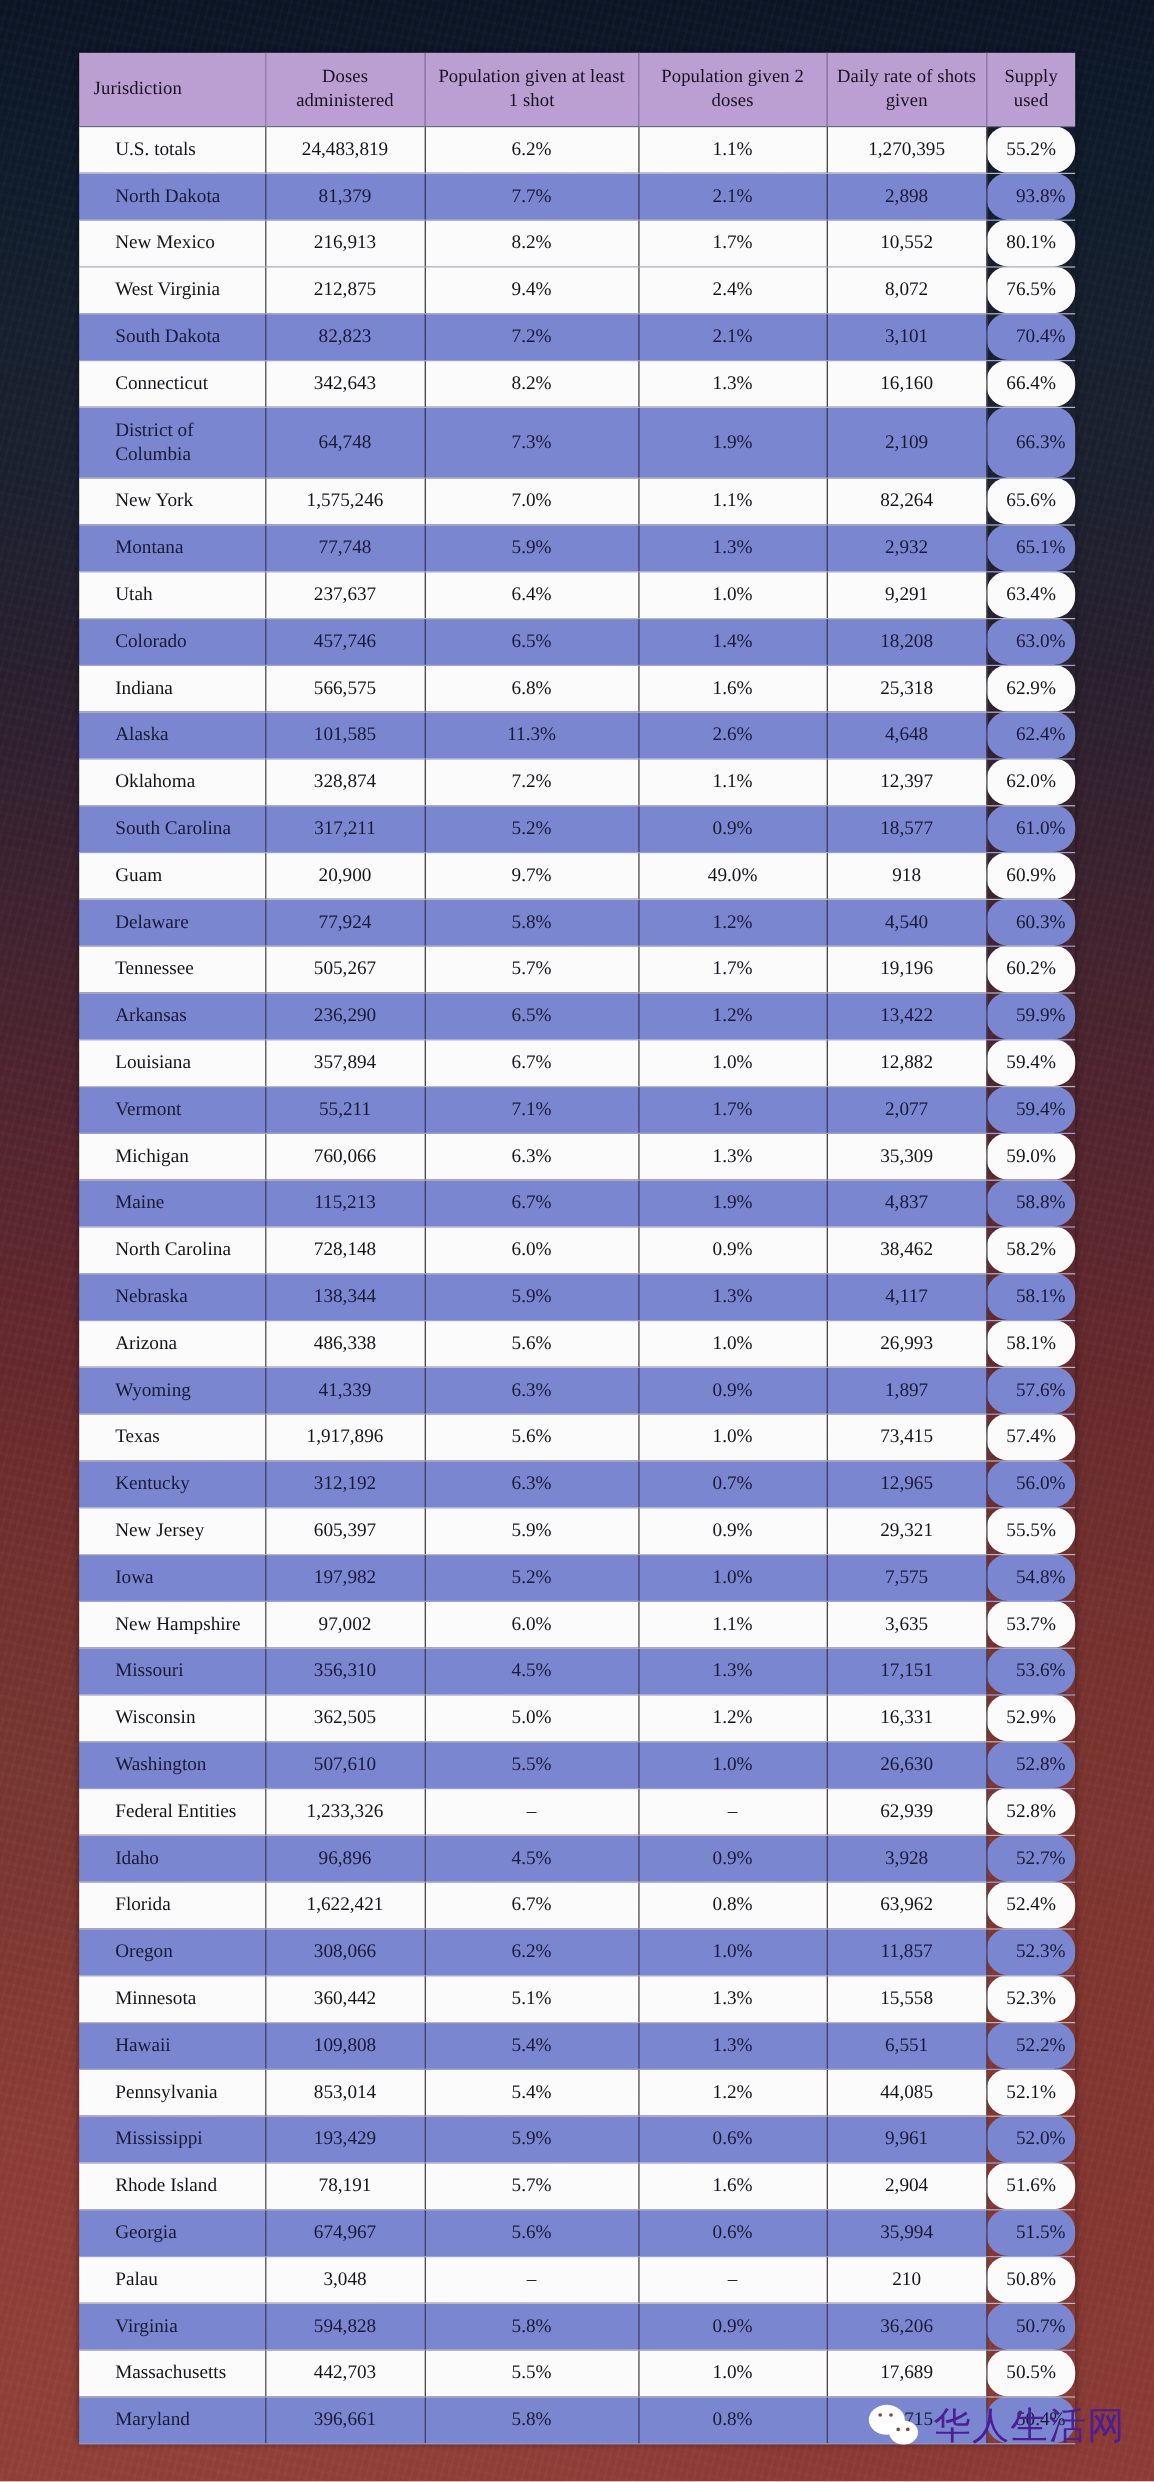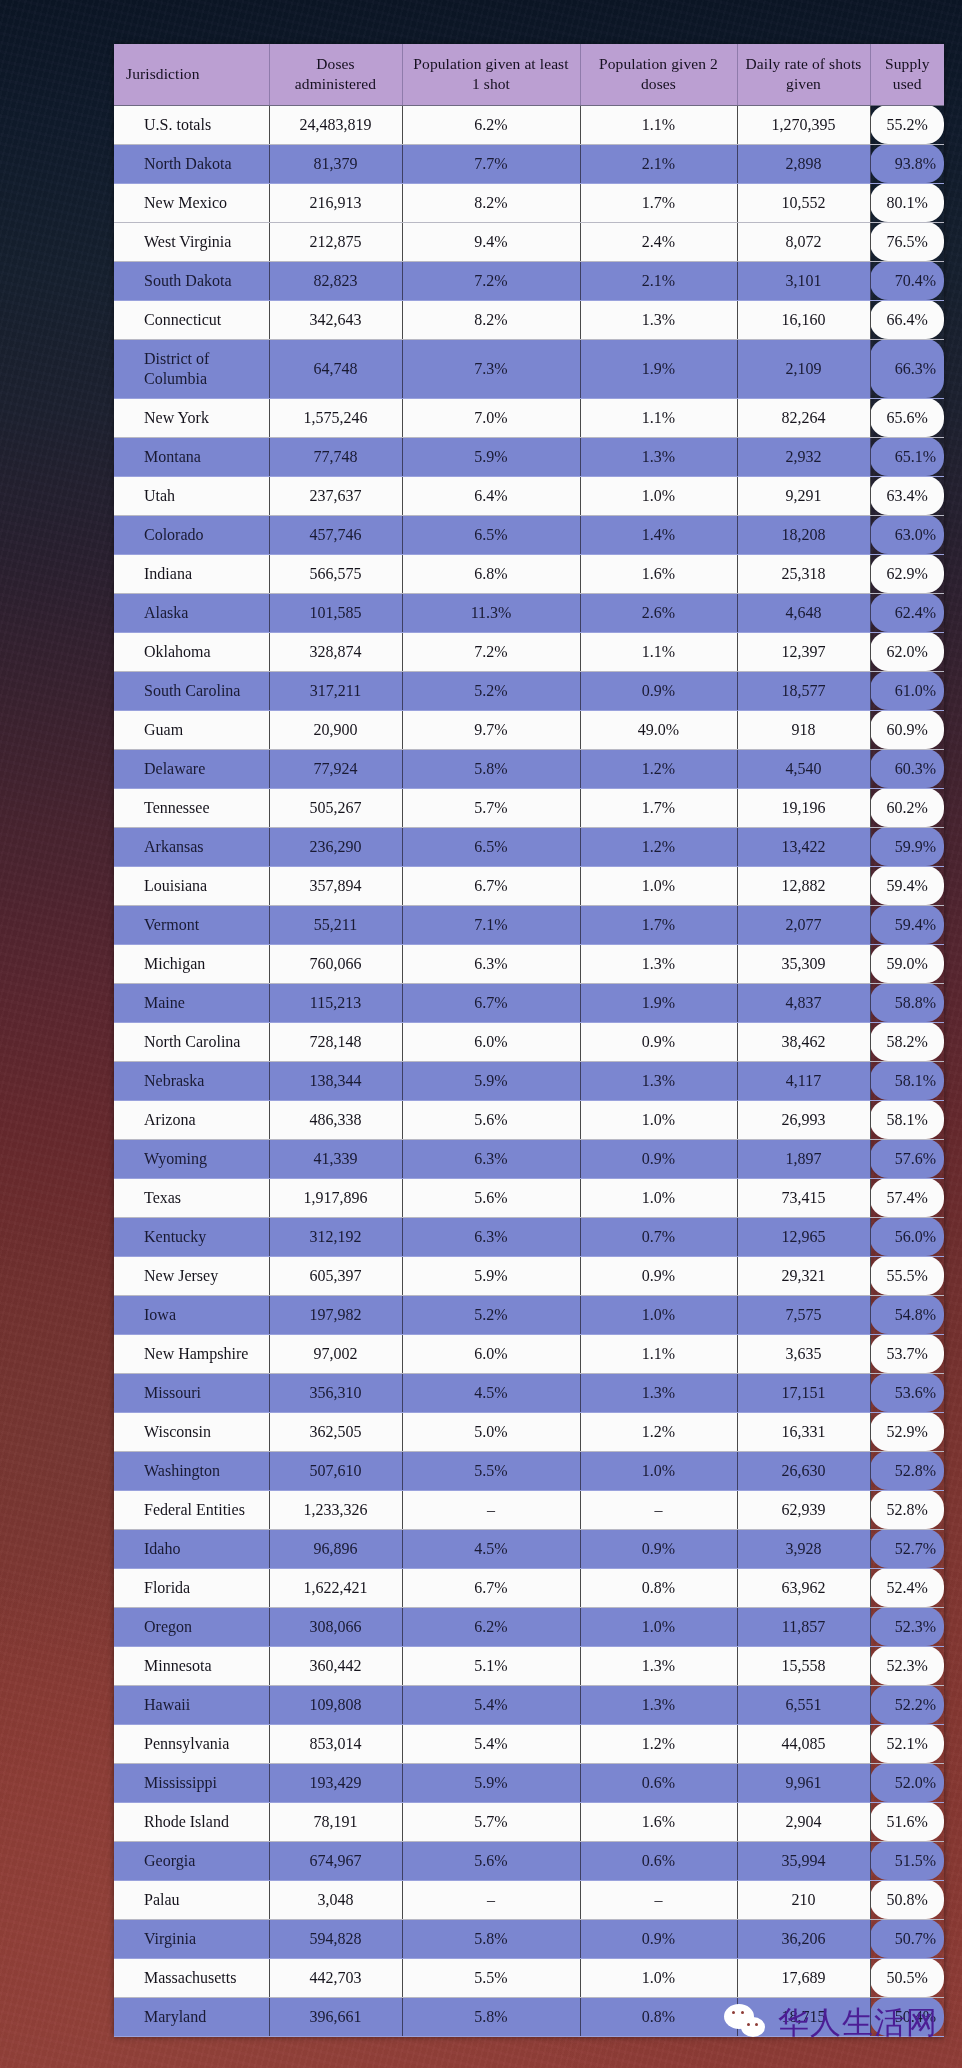--- a/index.html
+++ b/index.html
@@ -61,21 +61,20 @@
     position: absolute;
     left: 66px;
     top: 44px;
     width: 830px;
   }
   table.vax {
     border-collapse: collapse;
     width: 830px;
     table-layout: fixed;
     box-shadow: 0 0 6px rgba(0,0,0,0.45);
-    margin-left: 48px;
   }
   table.vax col.c0 { width: 155px; }
   table.vax col.c1 { width: 133px; }
   table.vax col.c2 { width: 178px; }
   table.vax col.c3 { width: 157px; }
   table.vax col.c4 { width: 133px; }
   table.vax col.c5 { width: 74px; }
 
   table.vax th {
     background: #bb9fd2;

